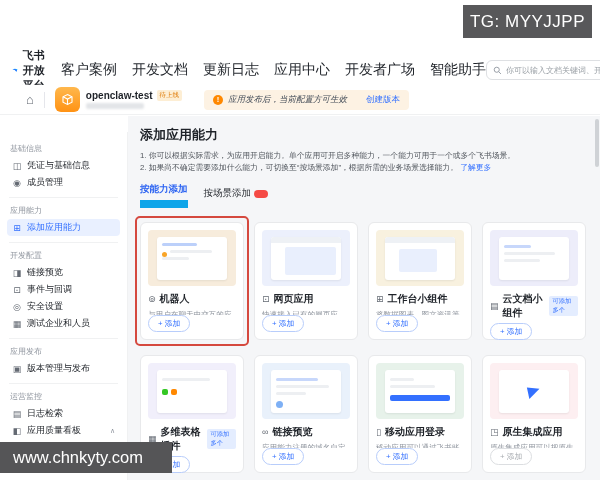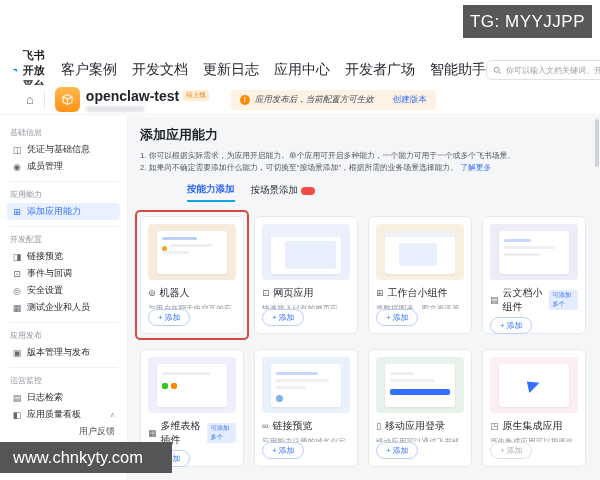--- a/index.html
+++ b/index.html
@@ -33,51 +33,51 @@
   
   .appbar { position:absolute; top:85px; left:0; right:0; height:30px; display:flex; align-items:center;
     padding:0 12px 0 26px; background:#fff; border-bottom:1px solid #f0f1f2; }
   .home-glyph { font-size:13px; color:#646a73; cursor:pointer; line-height:1; }
   .vdiv { width:1px; height:16px; background:#e5e6eb; margin:0 10px; }
   .app-avatar { width:25px; height:25px; border-radius:6px; background:linear-gradient(180deg,#ffb84d,#ff9214);
     display:flex; align-items:center; justify-content:center; margin-right:6px; flex:none; }
   .app-avatar svg { width:13px; height:13px; }
   .app-meta { display:flex; flex-direction:column; justify-content:center; gap:2px; }
   .app-name-row { display:flex; align-items:center; gap:4px; }
-  .app-name { font-size:14px; font-weight:bold;text-align:center; }
+  .app-name { font-size:10px; font-weight:bold;text-align:center; }
   .status-badge { font-size:6.5px; color:#de7802; background:#fdeed4; border-radius:2px; padding:1px 3px; }
   .app-id-redacted { width:58px; height:6px; background:#e3e5e8; border-radius:2px; filter:blur(1px); }
   .alert-pill { display:flex; align-items:center; gap:5px; background:#fdf2e3; border-radius:4px;
     padding:4px 9px; margin-left:22px; }
   .alert-ico { width:10px; height:10px; border-radius:50%; background:#ff8800; color:#fff; font-size:7.5px;
     display:flex; align-items:center; justify-content:center; flex:none; font-weight:bold; }
   .alert-text { font-size:8.5px; color:#424b57;font-style:italic; }
   .create-version { font-size:8.5px; color:#3370ff; margin-left:14px; cursor:pointer; }
 
   
   .bodywrap { position:absolute; top:116px; left:0; right:0; bottom:0; display:flex; }
-  .sidebar { width:128px; background:#fff; border-right:1px solid #f0f1f2; padding:4px 7px; flex:none; }
+  .sidebar { width:128px; background:#fff; border-right:1px solid #f0f1f2; padding:4px 7px; flex:none;margin-top:16px; }
   .sec-title { font-size:8px; color:#8f959e; margin:7px 3px 3px; }
   .side-item { display:flex; align-items:center; gap:5px; height:17px; padding:0 5px; border-radius:4px;
     font-size:9px; color:#1f2329; cursor:pointer; }
   .side-item .ic { font-size:9px; color:#646a73; width:10px; text-align:center; flex:none; }
   .side-item.active { background:#e9f0ff; color:#3370ff; }
   .side-item.active .ic { color:#3370ff; }
   .side-item .chev { margin-left:auto; font-size:7px; color:#8f959e; }
   .side-item.indent { padding-left:20px; color:#51565d;justify-content:flex-end; }
   .sec-rule { height:1px; background:#f0f1f2; margin:6px 2px; }
 
   
   .content { flex:1; background:#f5f6f8; padding:10px 14px 0 12px; position:relative; overflow:hidden; }
   .page-title { font-size:13px; font-weight:bold; margin-bottom:6px; }
   .desc { font-size:7.8px; color:#51565d; line-height:1.55; }
   .learn-more { color:#3370ff; cursor:pointer; }
   .tabs { display:flex; gap:16px; margin-top:9px; align-items:center; }
   .tab { font-size:9.5px; color:#1f2329; padding-bottom:4px; cursor:pointer; display:flex; align-items:center; }
-  .tab.active { color:#2e65f2; font-weight:bold; border-bottom:2px solid #0ea5e9;margin-left:47px; }
+  .tab.active { color:#2e65f2; font-weight:bold; border-bottom:8px solid #0ea5e9; }
   .new-badge { display:inline-block; width:14px; height:8px; background:#f54a45; border-radius:4px; margin-left:3px; }
 
   .cards { display:grid; grid-template-columns:repeat(4,1fr); gap:15px 10px; margin-top:14px; }
   .card-wrap { position:relative; }
   .card { background:#fff; border:1px solid #e8e9eb; border-radius:6px; padding:7px; display:flex;
     flex-direction:column; height:118px; cursor:pointer; }
   .red-annotation { position:absolute; left:-5px; top:-6px; right:-5px; bottom:-6px;
     border:2px solid #d5493f; border-radius:5px; pointer-events:none; z-index:5; }
   .ill { height:56px; border-radius:4px; position:relative; overflow:hidden; margin-bottom:6px; flex:none; }
   .mock { position:absolute; left:9px; right:9px; top:7px; bottom:6px; background:#fff; border-radius:3px;
@@ -96,21 +96,21 @@
   .c4 .sq.g { background:#34c724; } .c4 .sq.o { background:#ff8800; }
   .c5 .ml.a { background:#c7d7fb; width:70%; }
   .c5 .mock::after { content:""; position:absolute; left:5px; bottom:5px; width:7px; height:7px;
     border-radius:50%; background:#7eb0f5; }
   .c6 .btnbar { height:6px; background:#3370ff; border-radius:2px; margin-top:7px; }
   .c7 .mock { display:flex; align-items:center; justify-content:center; }
   .bird { width:0; height:0; border-left:12px solid #3370ff; border-top:4px solid transparent;
     border-bottom:8px solid transparent; transform:rotate(-12deg); }
   .card-title-row { display:flex; align-items:center; gap:4px; margin-bottom:3px; }
   .card-ic { font-size:9px; color:#646a73; }
-  .card-title { font-size:10px; font-weight:normal; }
+  .card-title { font-size:10px; font-weight:bold; }
   .multi-badge { font-size:6.3px; color:#3370ff; background:#e4edff; border-radius:2px; padding:1px 3px; }
   .card-desc { font-size:7.6px; color:#8f959e; line-height:1.45; height:23px; overflow:hidden; }
   .add-btn { margin-top:auto; align-self:flex-start; font-size:7.8px; color:#3370ff; background:#fff;
     border:1px solid #b8cdfb; border-radius:9px; padding:2px 9px; cursor:pointer; }
   .add-btn.disabled { color:#a7abb0; border-color:#dcdee1; }
   .scroll-thumb { position:absolute; right:1px; top:3px; width:4px; height:48px; background:#cfd2d6; border-radius:2px; }
 </style>
 </head>
 <body>
 

